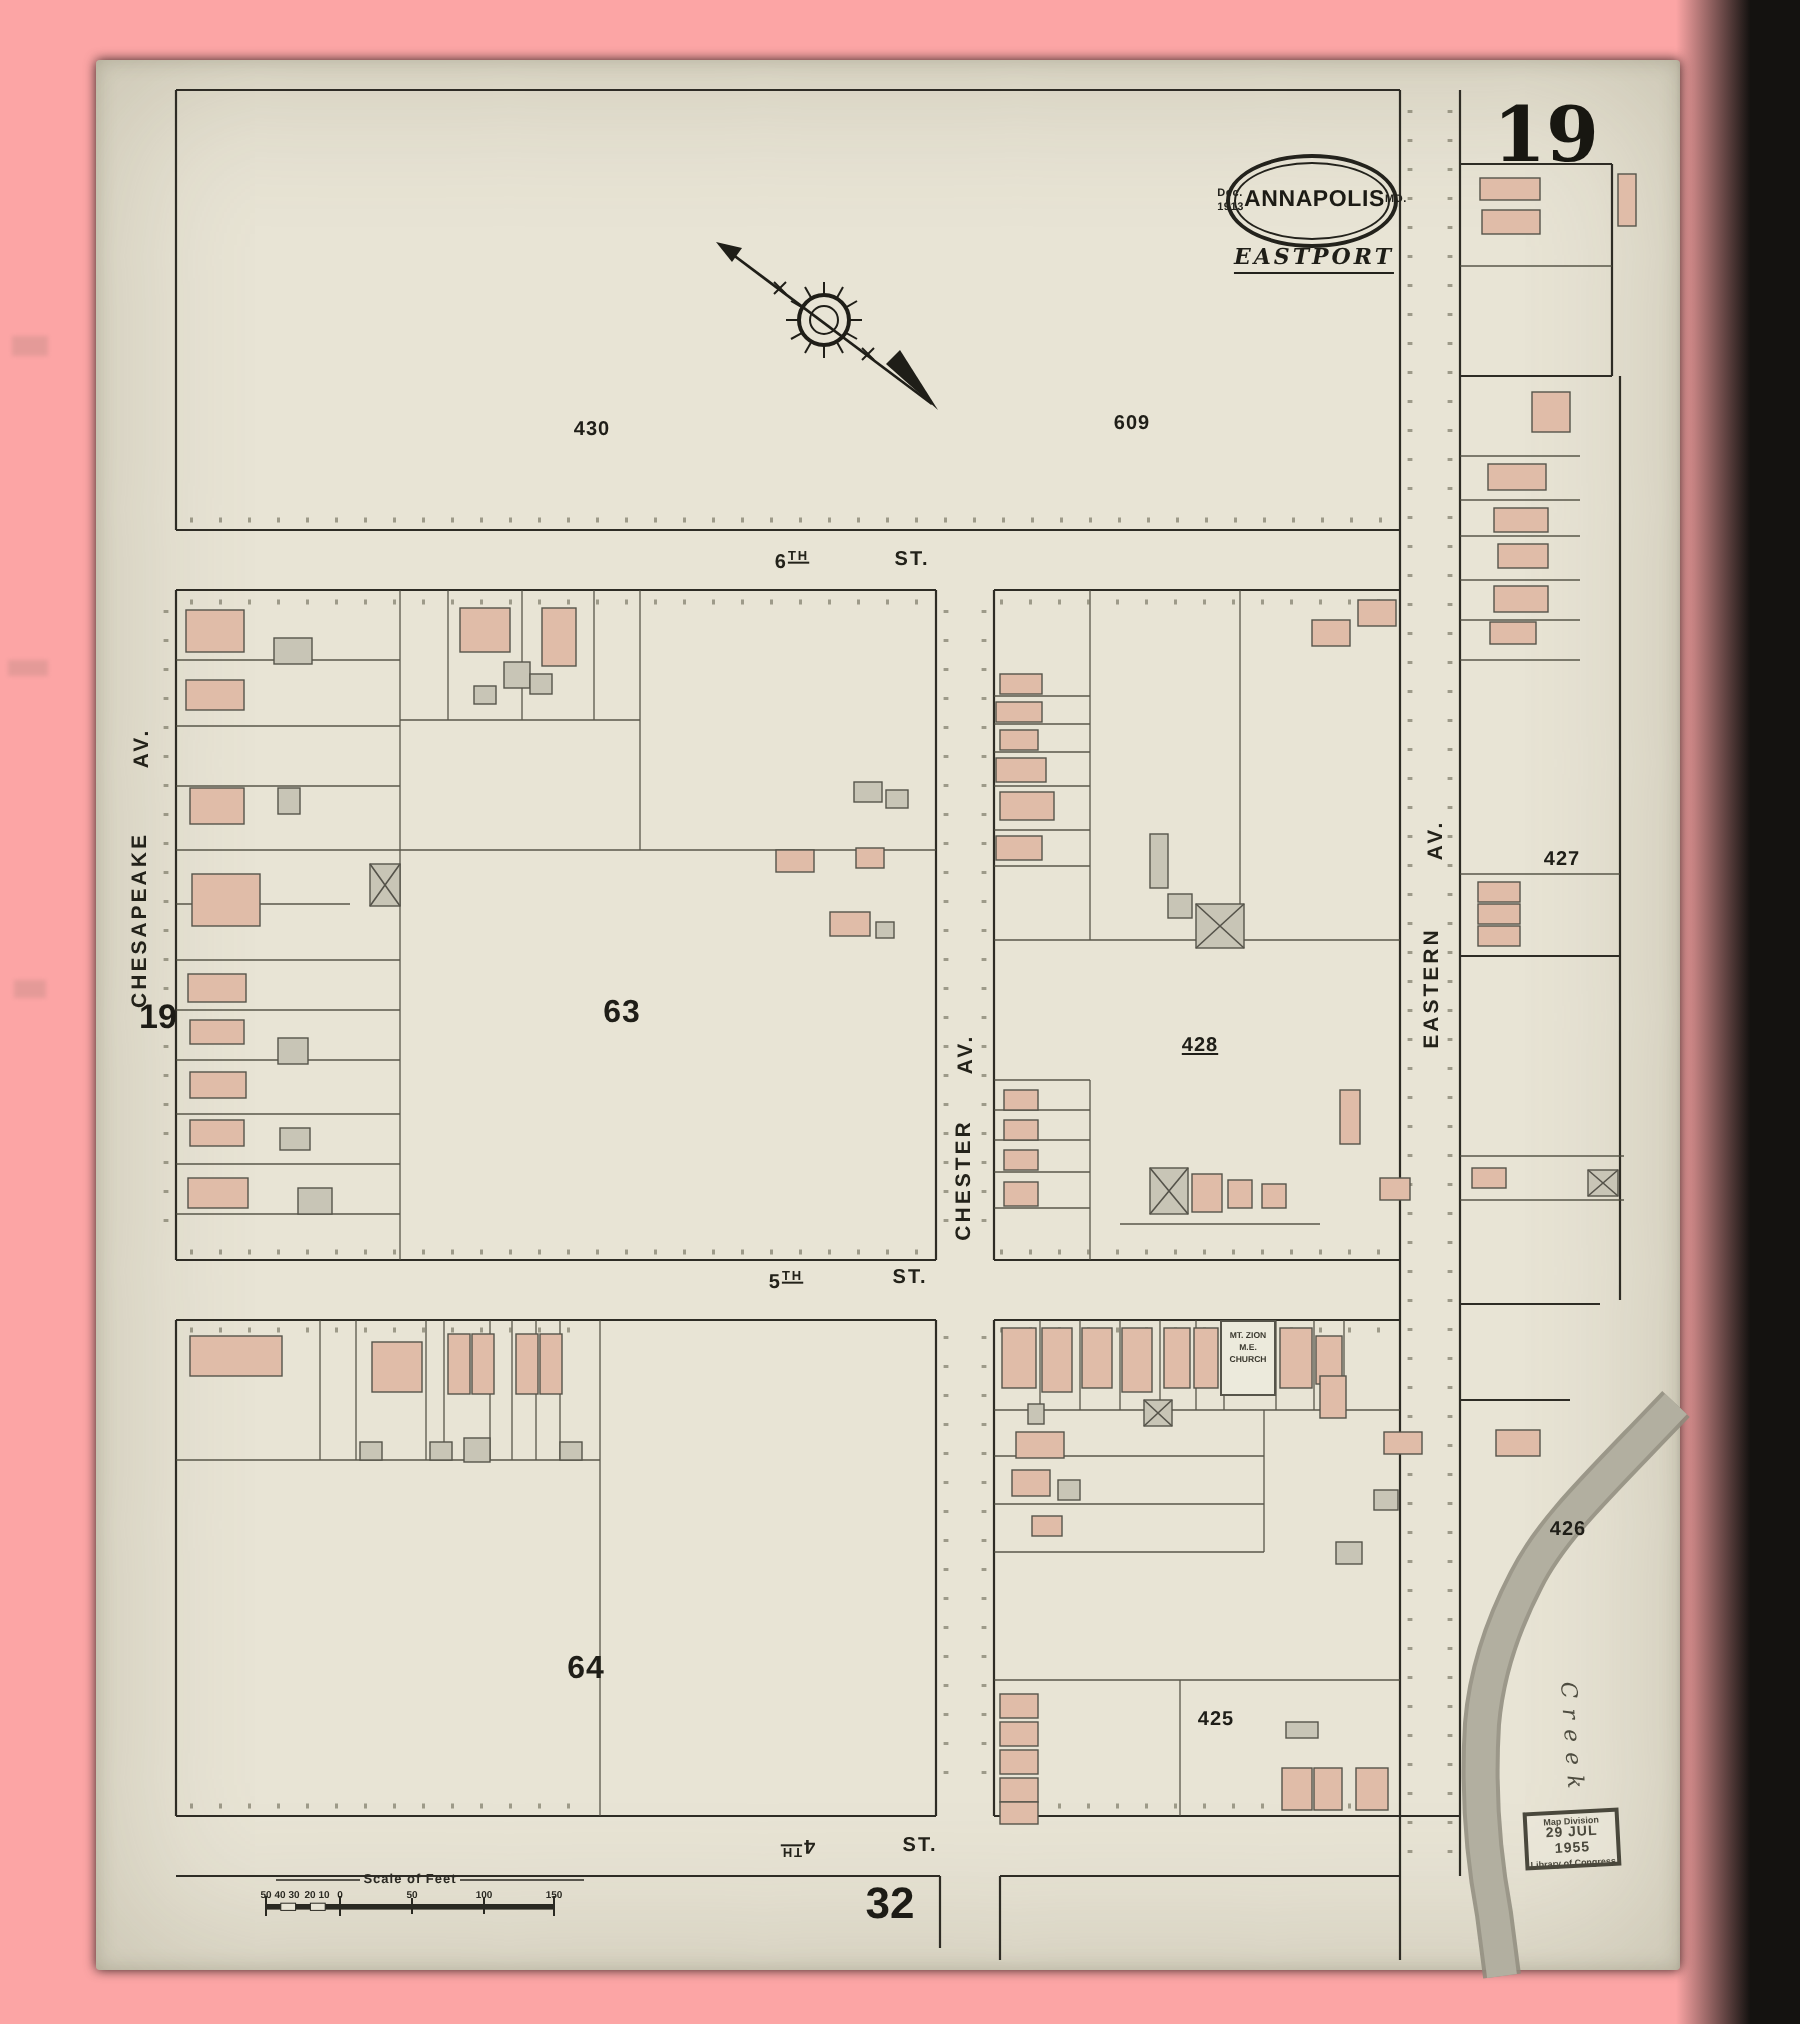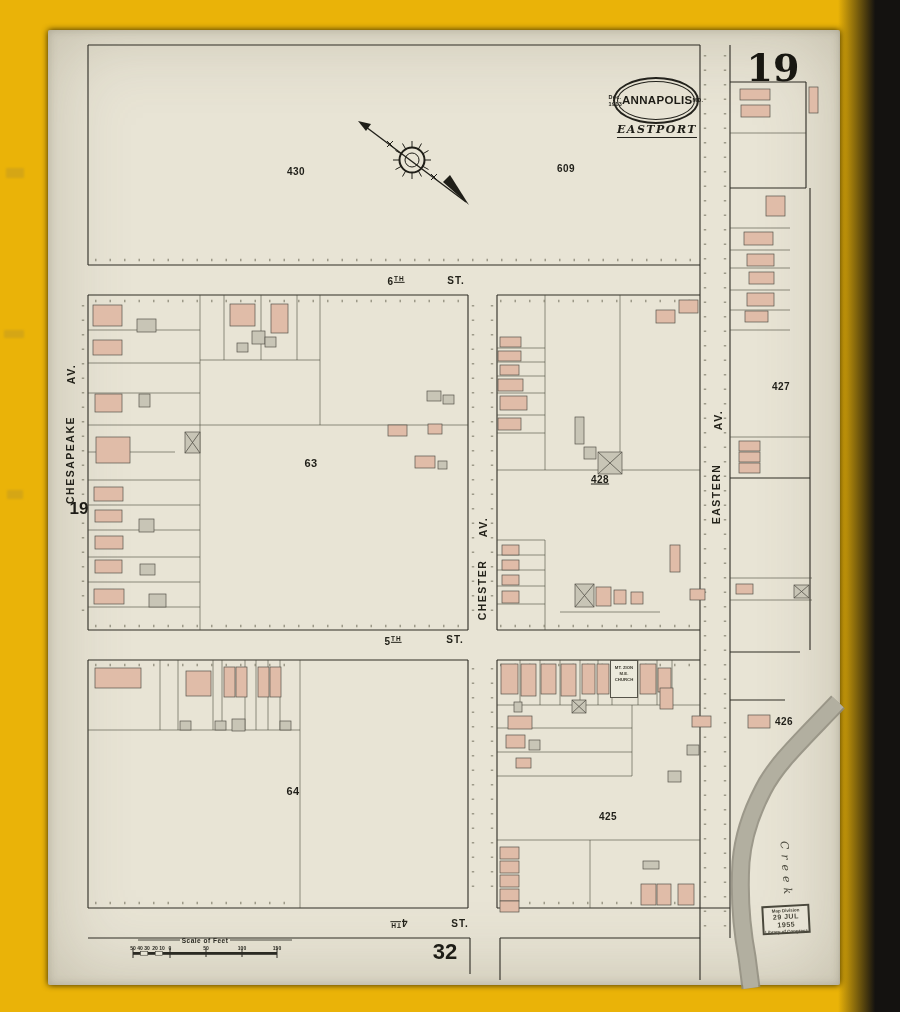--- a/index.html
+++ b/index.html
@@ -1,30 +1,30 @@
 <!DOCTYPE html>
 <html><head>
 <meta charset="utf-8">
 <style>
   html,body{margin:0;padding:0;background:#0b0b09;}
-  .stage{position:relative;width:900px;height:1012px;background:#eab308;overflow:hidden;
+  .stage{position:relative;width:900px;height:1012px;background:#fca5a5;overflow:hidden;
          font-family:"Liberation Sans",sans-serif;}
   .stage::after{content:"";position:absolute;right:0;top:0;width:62px;height:100%;
          background:linear-gradient(90deg,rgba(20,18,14,0),#141210 60%);pointer-events:none;}
   .smudge{position:absolute;background:#6a6658;opacity:.16;filter:blur(1px);}
   .paper{position:absolute;left:48px;top:30px;width:792px;height:955px;background:#e8e4d5;
          border-radius:2px;box-shadow:inset 0 0 80px rgba(110,100,70,.30),inset 0 0 10px rgba(90,85,60,.28),0 0 6px rgba(0,0,0,.8);}
   svg.mapsvg{position:absolute;left:0;top:0;width:900px;height:1012px;z-index:2;}
   .lbl{position:absolute;transform:translate(-50%,-50%);color:#232219;white-space:nowrap;z-index:5;}
   .vert{transform:translate(-50%,-50%) rotate(-90deg);}
   .flip{transform:translate(-50%,-50%) rotate(180deg);}
   .serif{font-family:"DejaVu Serif",serif;}
   .sheetnum{font-size:38px;font-weight:bold;color:#181711;}
-  .blocknum{font-weight:bold;font-size:10px;letter-spacing:.5px;color:#1f1e18;}
-  .blocknum.big{font-size:11px;}
+  .blocknum{font-weight:bold;font-size:10px;letter-spacing:.5px;color:#1f1e18;margin-top:44px;}
+  .blocknum.big{font-size:16px;}
   .streetlbl{font-weight:bold;font-size:10px;letter-spacing:1px;color:#23221a;}
   .streetlbl sup{font-size:6.5px;text-decoration:underline;}
   .avlbl{font-weight:bold;font-size:10.5px;letter-spacing:1.5px;color:#23221a;}
   .adjnum{font-weight:bold;color:#1d1c16;}
   .oval{position:absolute;left:613px;top:77px;width:82px;height:43px;border:2px solid #23221c;
         border-radius:50%;display:flex;flex-direction:row;align-items:center;justify-content:center;
         z-index:5;line-height:1.1;}
   .oval::after{content:"";position:absolute;inset:2px;border:1px solid #23221c;border-radius:50%;}
   .oval .date,.oval .state{font-size:5.5px;font-weight:bold;color:#23221c;letter-spacing:.3px;}
   .oval .city{font-size:11.5px;font-weight:bold;color:#1c1b15;letter-spacing:.3px;}

